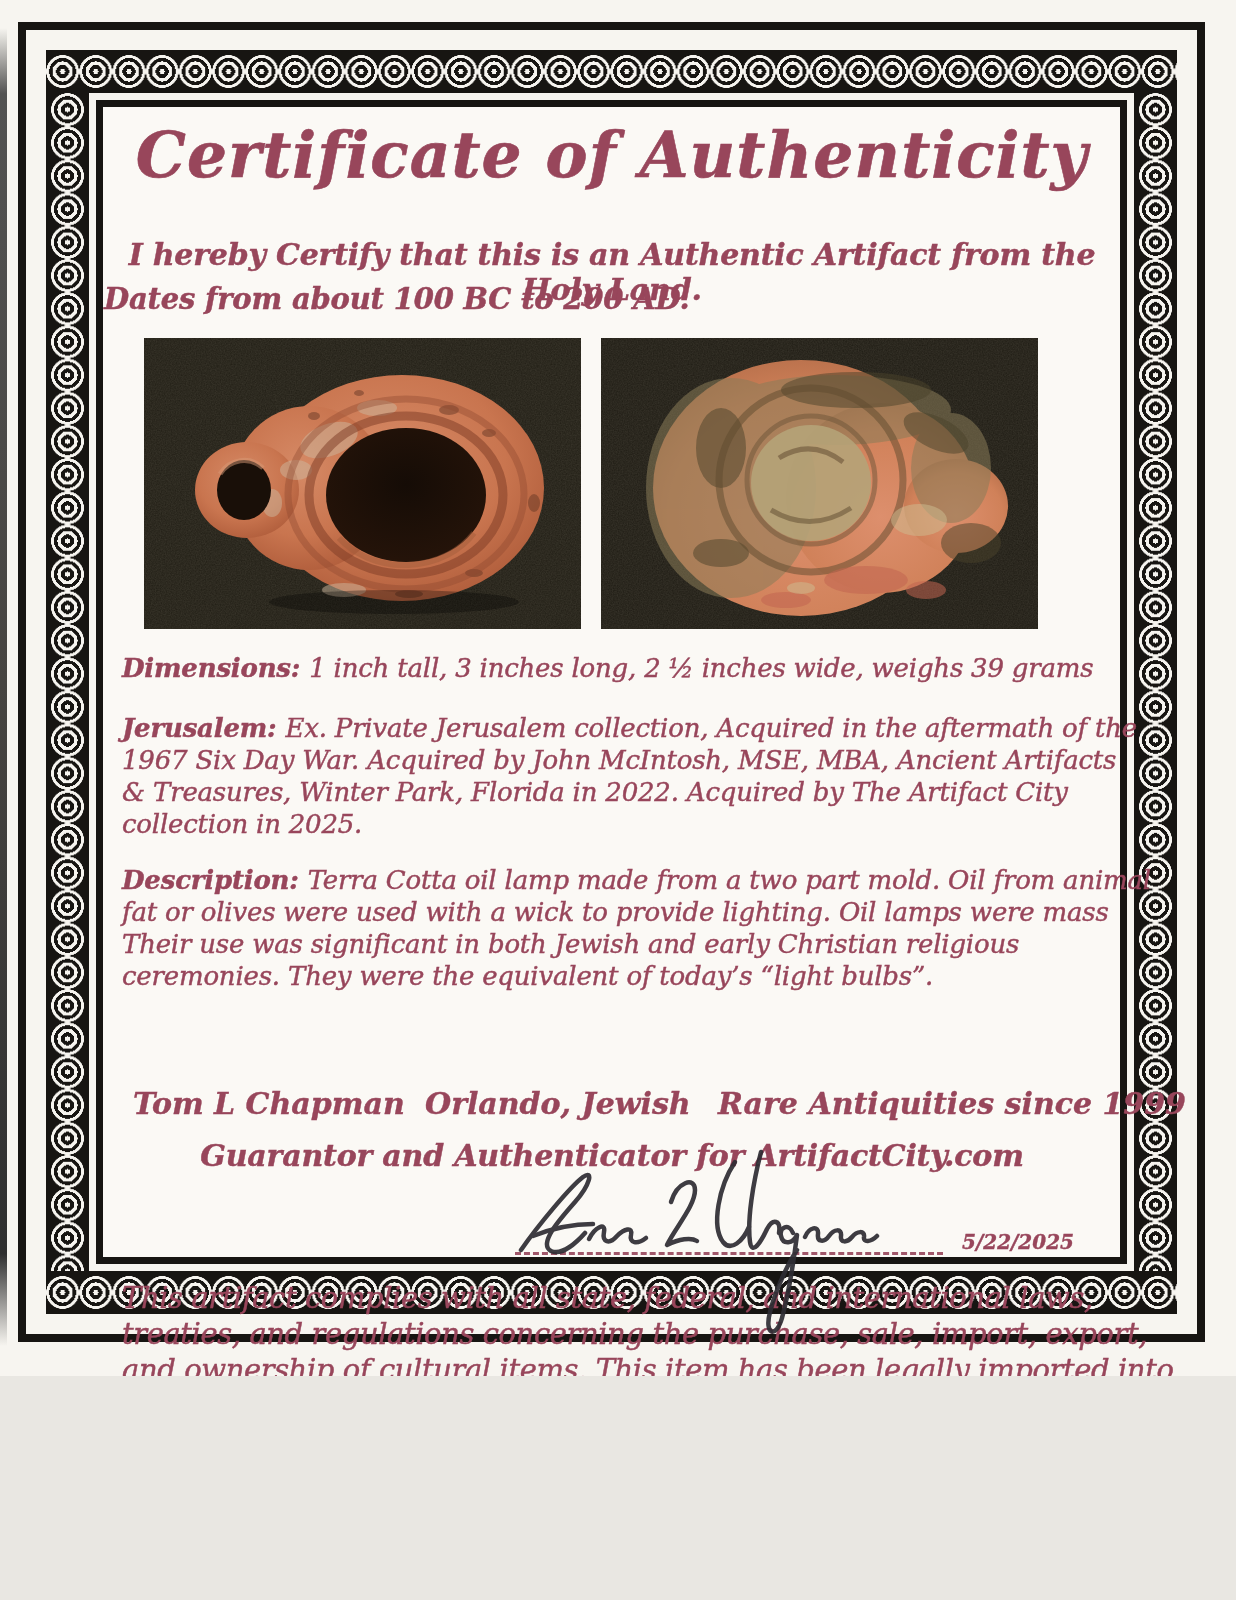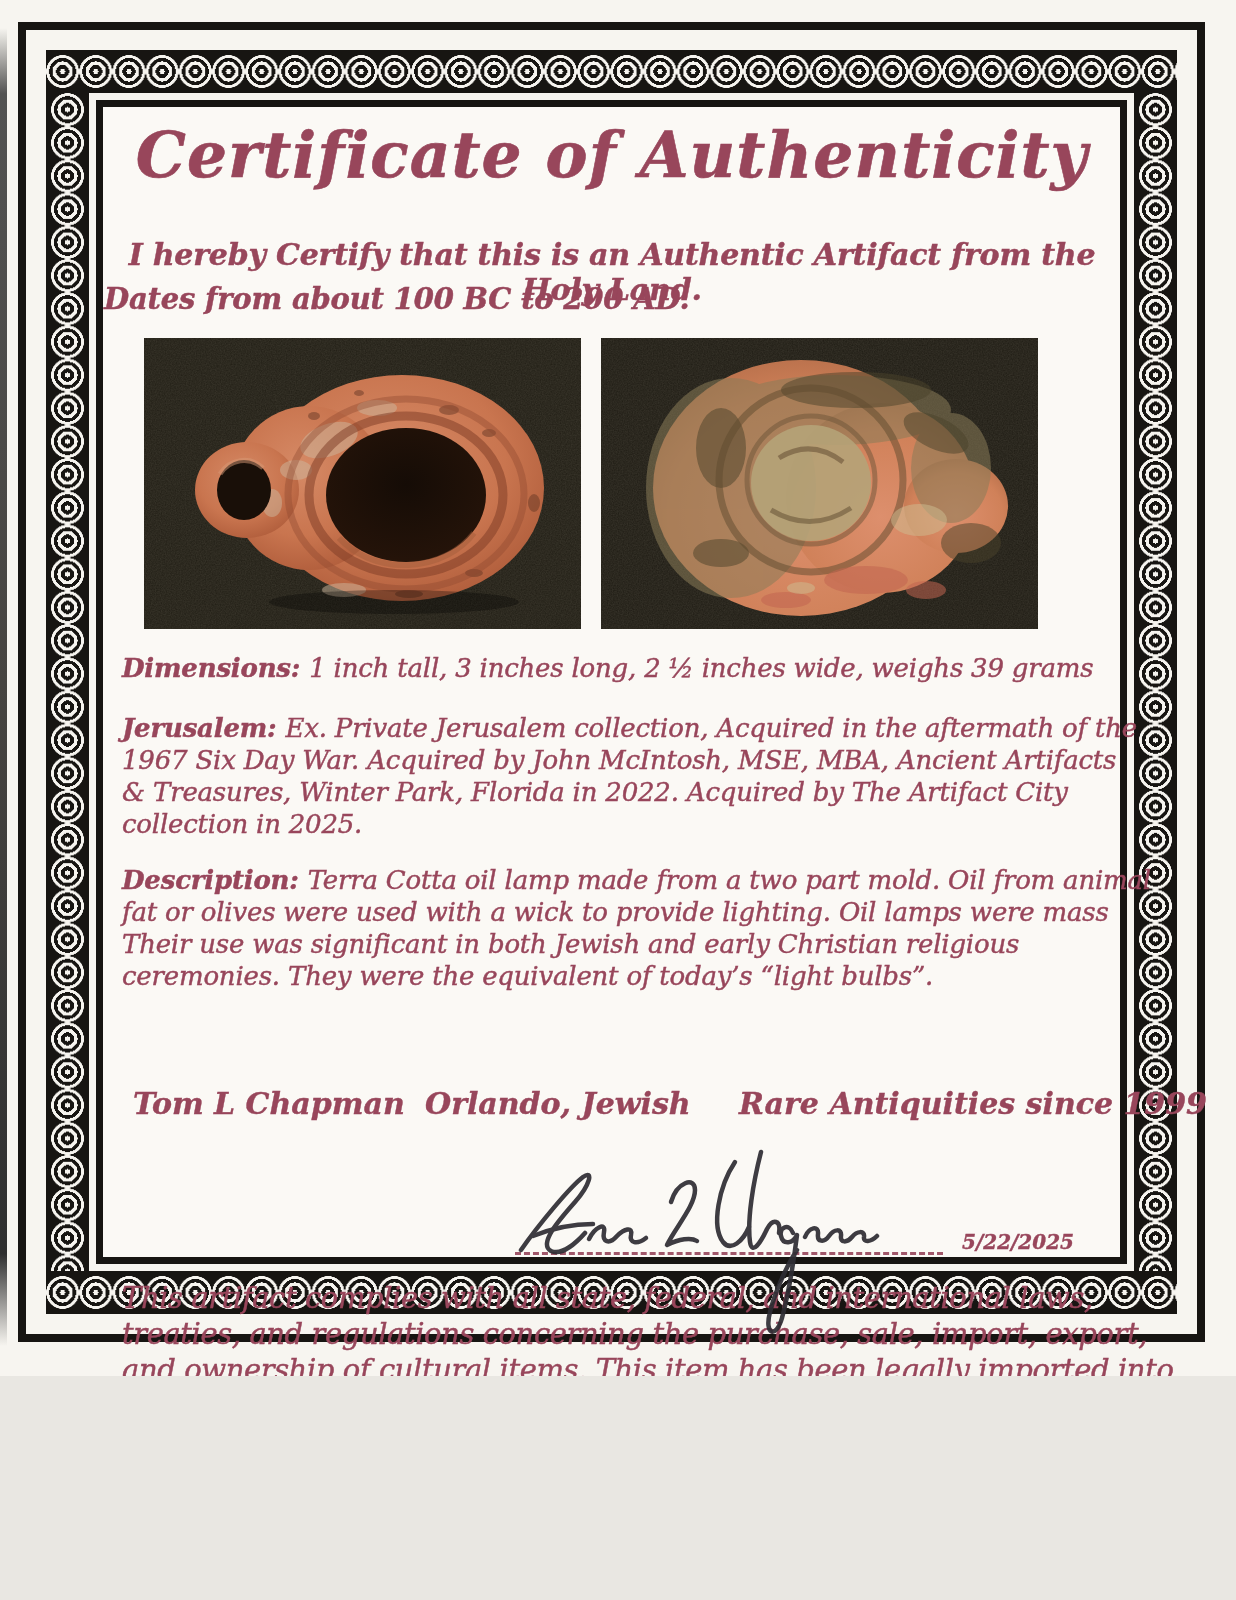--- a/index.html
+++ b/index.html
@@ -46,21 +46,21 @@
   .photos{position:absolute; top:338px; left:144px; display:flex; gap:20px;}
   .photo{margin:0; width:437px; height:291px; background:var(--photo-bg);}
   .para{position:absolute; left:122px; right:118px; margin:0; font-size:26px;
     font-weight:400; line-height:32px; white-space:nowrap;}
   .lbl{font-weight:700; margin-right:9px;}
   .dims{top:652px;}
   .provenance{top:712px;}
   .description{top:864px;}
   .names-row span{position:absolute; top:1086px; font-size:30px; font-weight:700;
     font-style:italic; white-space:nowrap; -webkit-text-stroke:.4px currentColor;}
-  .name-a{left:133px;} .name-b{left:425px;} .name-c{left:718px;margin-left:21px;}
+  .name-a{left:133px;} .name-b{left:425px;} .name-c{left:718px;}
   .guarantor{position:absolute; top:1138px; left:104px; right:116px; margin:0;
     text-align:center; font-size:30px; font-weight:700;}
   .sig-svg{position:absolute; left:505px; top:1140px; overflow:visible; z-index:3;}
   .sig-line{position:absolute; left:515px; top:1252px; width:428px; height:0;
     border-bottom:3px dashed var(--ink); opacity:.9;}
   .sig-date{position:absolute; left:962px; top:1230px; font-size:20px;
     font-weight:700; font-style:italic; -webkit-text-stroke:.4px currentColor;}
   .legal{top:1280px; font-size:29px; line-height:36px; letter-spacing:-.4px;}
 </style>
 </head>
@@ -201,20 +201,21 @@
     <div>Their use was significant in both Jewish and early Christian religious</div>
     <div>ceremonies. They were the equivalent of today’s “light bulbs”.</div>
   </div>
 
   <div class="names-row">
     <span class="name-a">Tom L Chapman</span>
     <span class="name-b">Orlando, Jewish</span>
     <span class="name-c">Rare Antiquities since 1999</span>
   </div>
 
+  <p class="guarantor script">Guarantor and Authenticator for ArtifactCity.com</p>
 
   <svg class="sig-svg" width="420" height="210" viewBox="0 0 420 210">
     <g fill="none" stroke="var(--sig-ink)" stroke-width="4.5" stroke-linecap="round" stroke-linejoin="round" opacity=".92">
       <path d="M16,110 C34,84 66,46 78,37 C89,29 85,45 70,62 C54,80 33,104 46,111 C57,116 72,102 80,93"></path>
       <path d="M28,96 C48,88 70,84 88,84"></path>
       <path d="M84,99 C90,87 101,82 99,92 C97,102 104,105 112,96 C119,89 128,86 126,95 C124,103 132,105 141,98"></path>
       <path d="M166,62 C172,42 190,36 190,50 C190,66 170,88 162,105 C174,99 186,97 192,101"></path>
       <path d="M230,22 C214,46 206,86 218,102 C226,112 238,101 244,87"></path>
       <path d="M256,12 C248,43 242,80 245,102 C247,116 256,102 262,89 C268,78 276,80 274,93"></path>
       <path d="M288,93 C284,83 274,87 276,96 C278,105 288,104 292,95 C290,111 284,152 277,178 C271,199 259,195 265,172 C269,156 280,128 292,110"></path>

